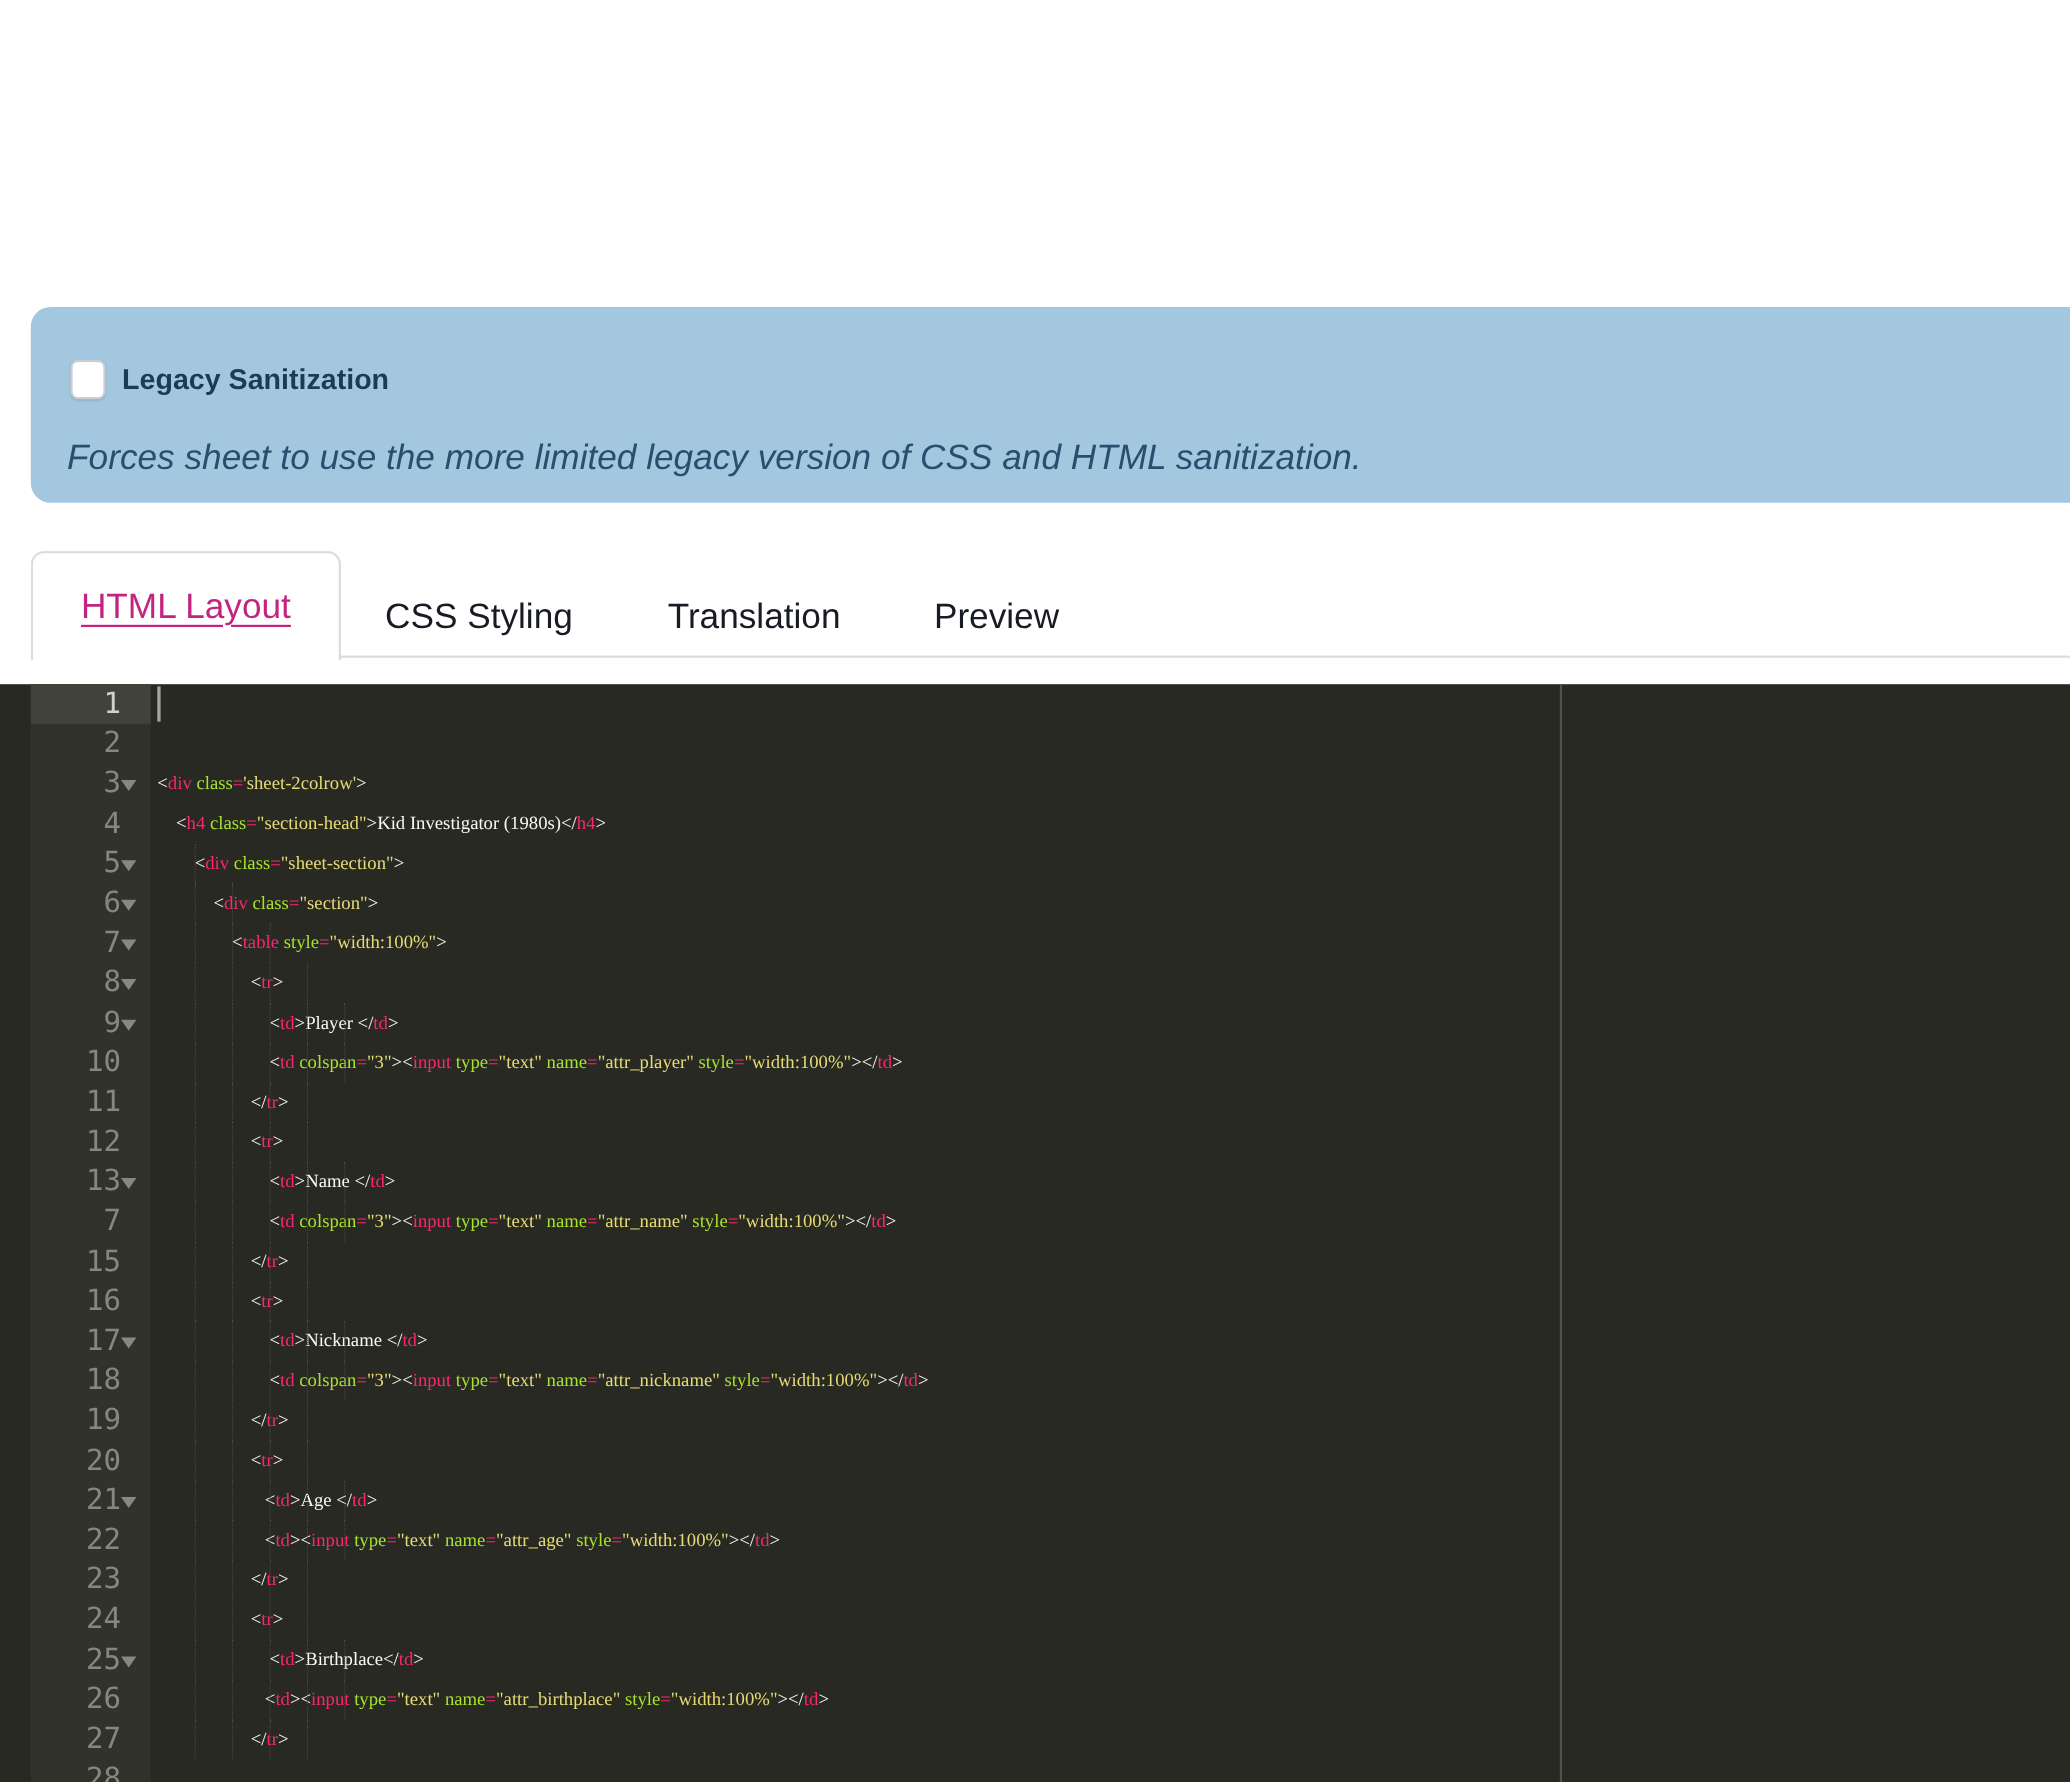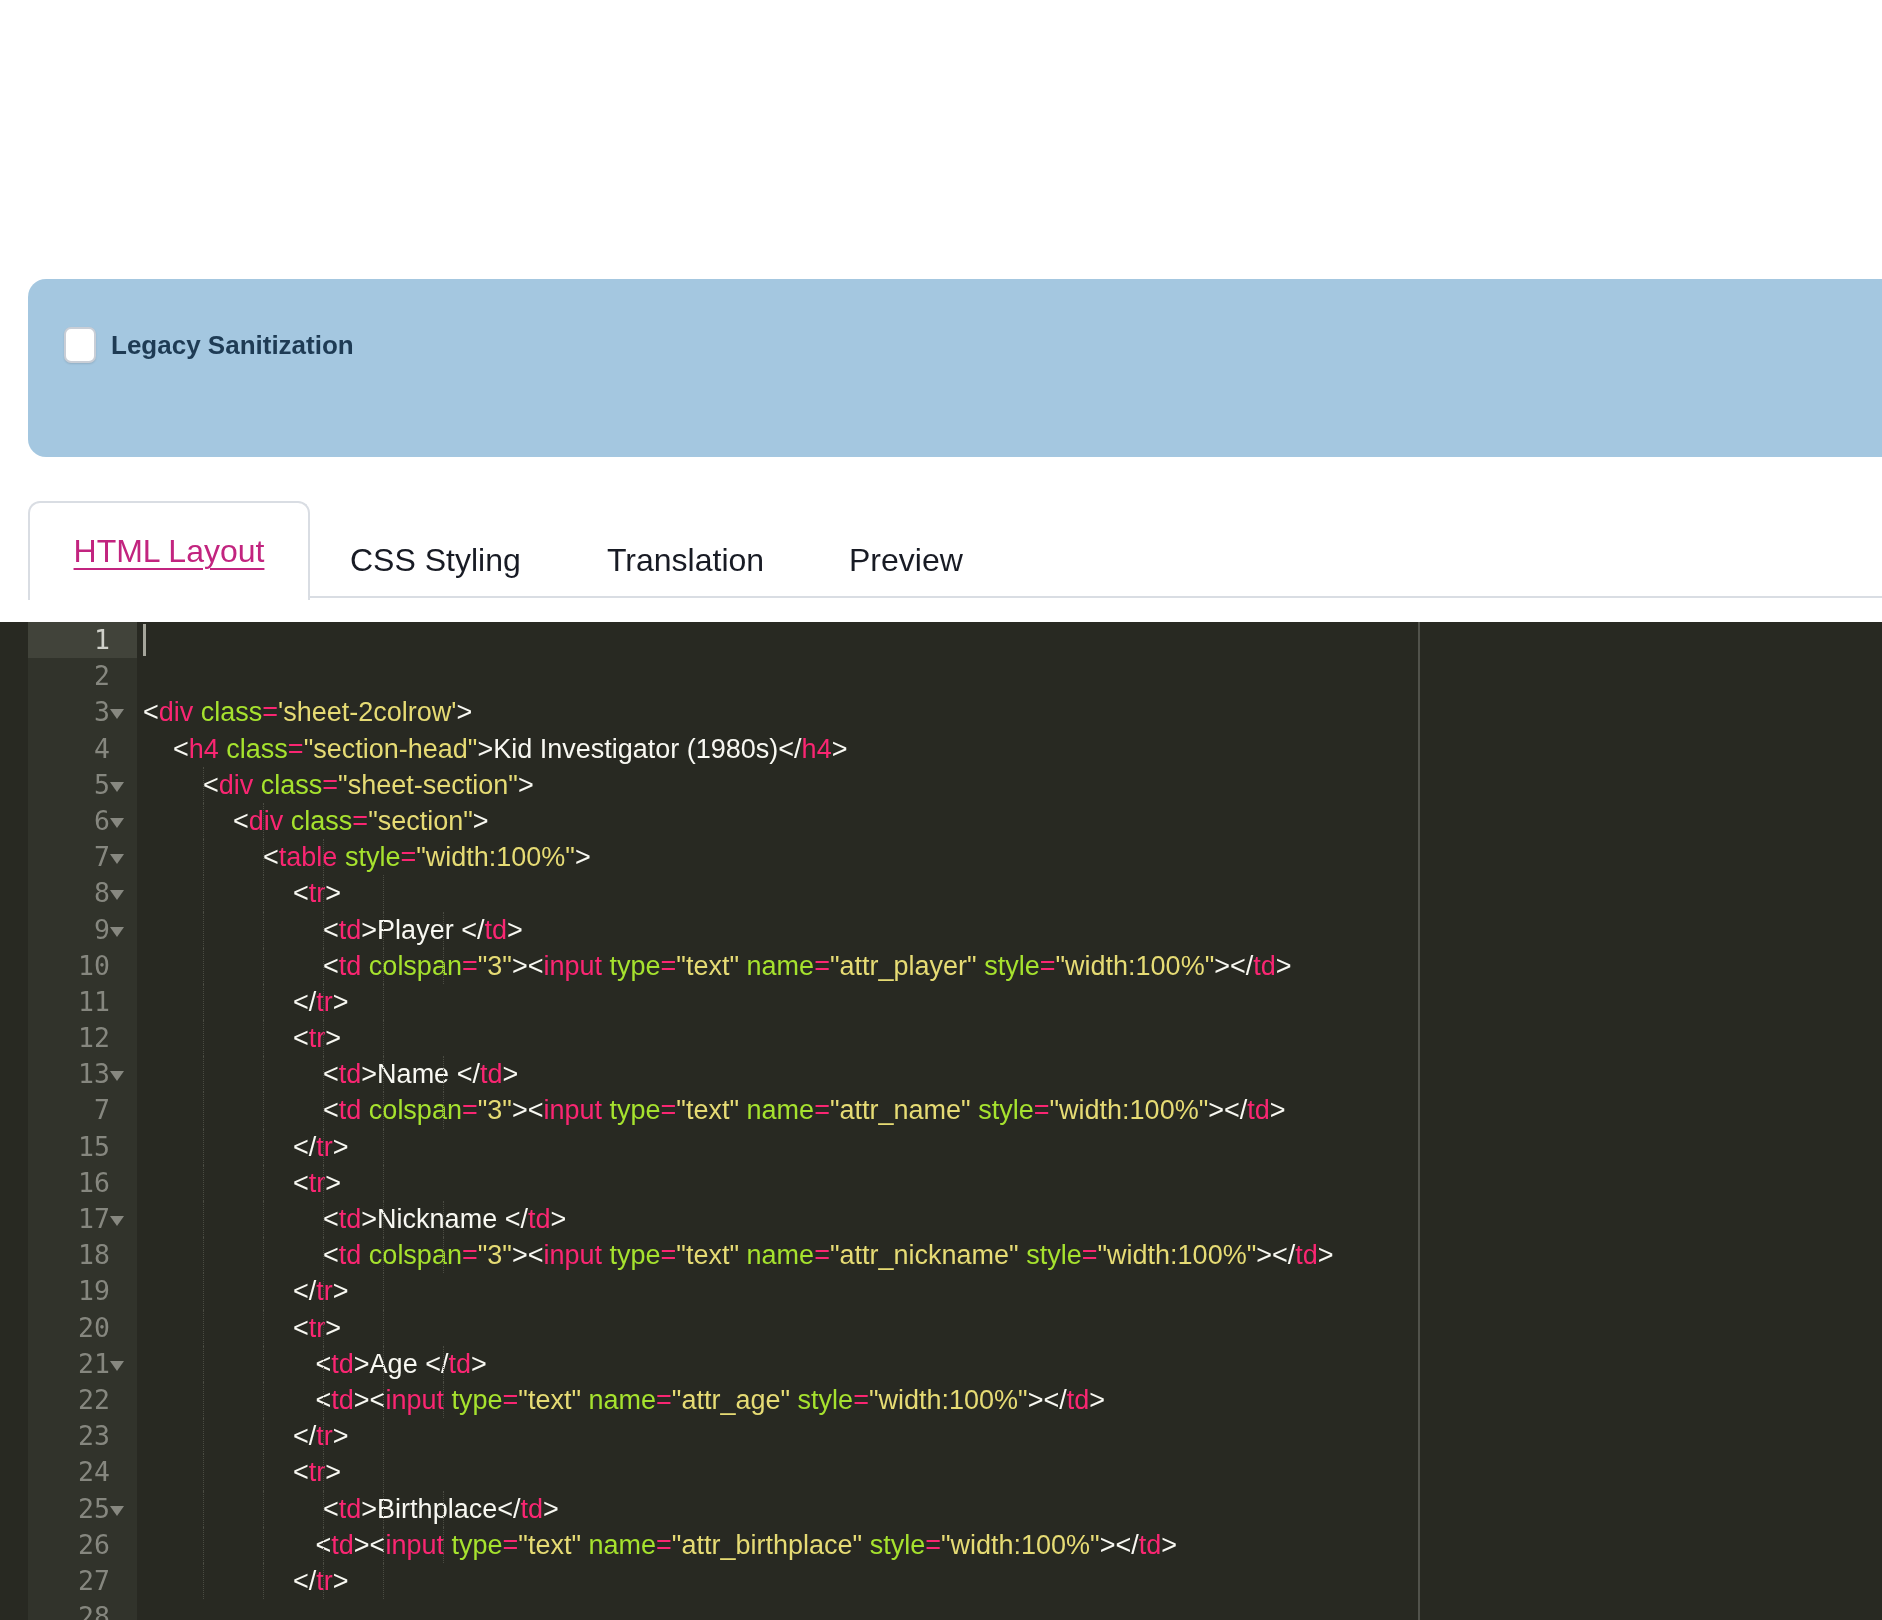--- a/index.html
+++ b/index.html
@@ -43,38 +43,39 @@
   .gutter-rows{position:absolute;left:28px;top:0;width:109px;}
   .grow{position:relative;height:36.2px;}
   .grow.active{background:var(--ed-gutter-active-bg);}
   .grow .num{position:absolute;right:27px;top:0;height:36.2px;line-height:36.2px;
     font-family:"DejaVu Sans Mono", monospace;font-size:26.5px;color:var(--ed-num);}
   .grow.active .num{color:var(--ed-num-active);}
   .fold{position:absolute;left:82px;top:15px;width:0;height:0;border-left:7px solid transparent;
     border-right:7px solid transparent;border-top:10px solid #878880;cursor:pointer;}
   .code-rows{position:absolute;left:143px;top:0;right:0;}
   .crow{position:relative;height:36.2px;line-height:36.2px;white-space:pre;
-    font-family:Liberation Sans, sans-serif;font-size:27px;}
+    font-family:Liberation Serif, serif;font-size:17px;}
   .guide{position:absolute;top:0;bottom:0;width:0;border-left:1px dotted var(--ed-guide);}
   .cursor{position:absolute;top:2px;width:3px;height:32px;background:var(--ed-cursor);}
   .seg-w{color:var(--ed-white);} .seg-p{color:var(--ed-pink);}
   .seg-g{color:var(--ed-green);} .seg-y{color:var(--ed-yellow);}
 </style>
 </head>
 <body>
 
 <div class="screen">
 
 
 
   <div class="panel">
     <div class="check-row">
       <span class="checkbox" role="checkbox" aria-checked="false"></span>
       <span class="legacy-label">Legacy Sanitization</span>
     </div>
+    <p class="panel-desc">Forces sheet to use the more limited legacy version of CSS and HTML sanitization.</p>
   </div>
 
   <div class="tab-line"></div>
   <div class="tab-active">
     <span>HTML Layout</span>
   </div>
   <div class="tab t1">CSS Styling</div>
   <div class="tab t2">Translation</div>
   <div class="tab t3">Preview</div>
 

